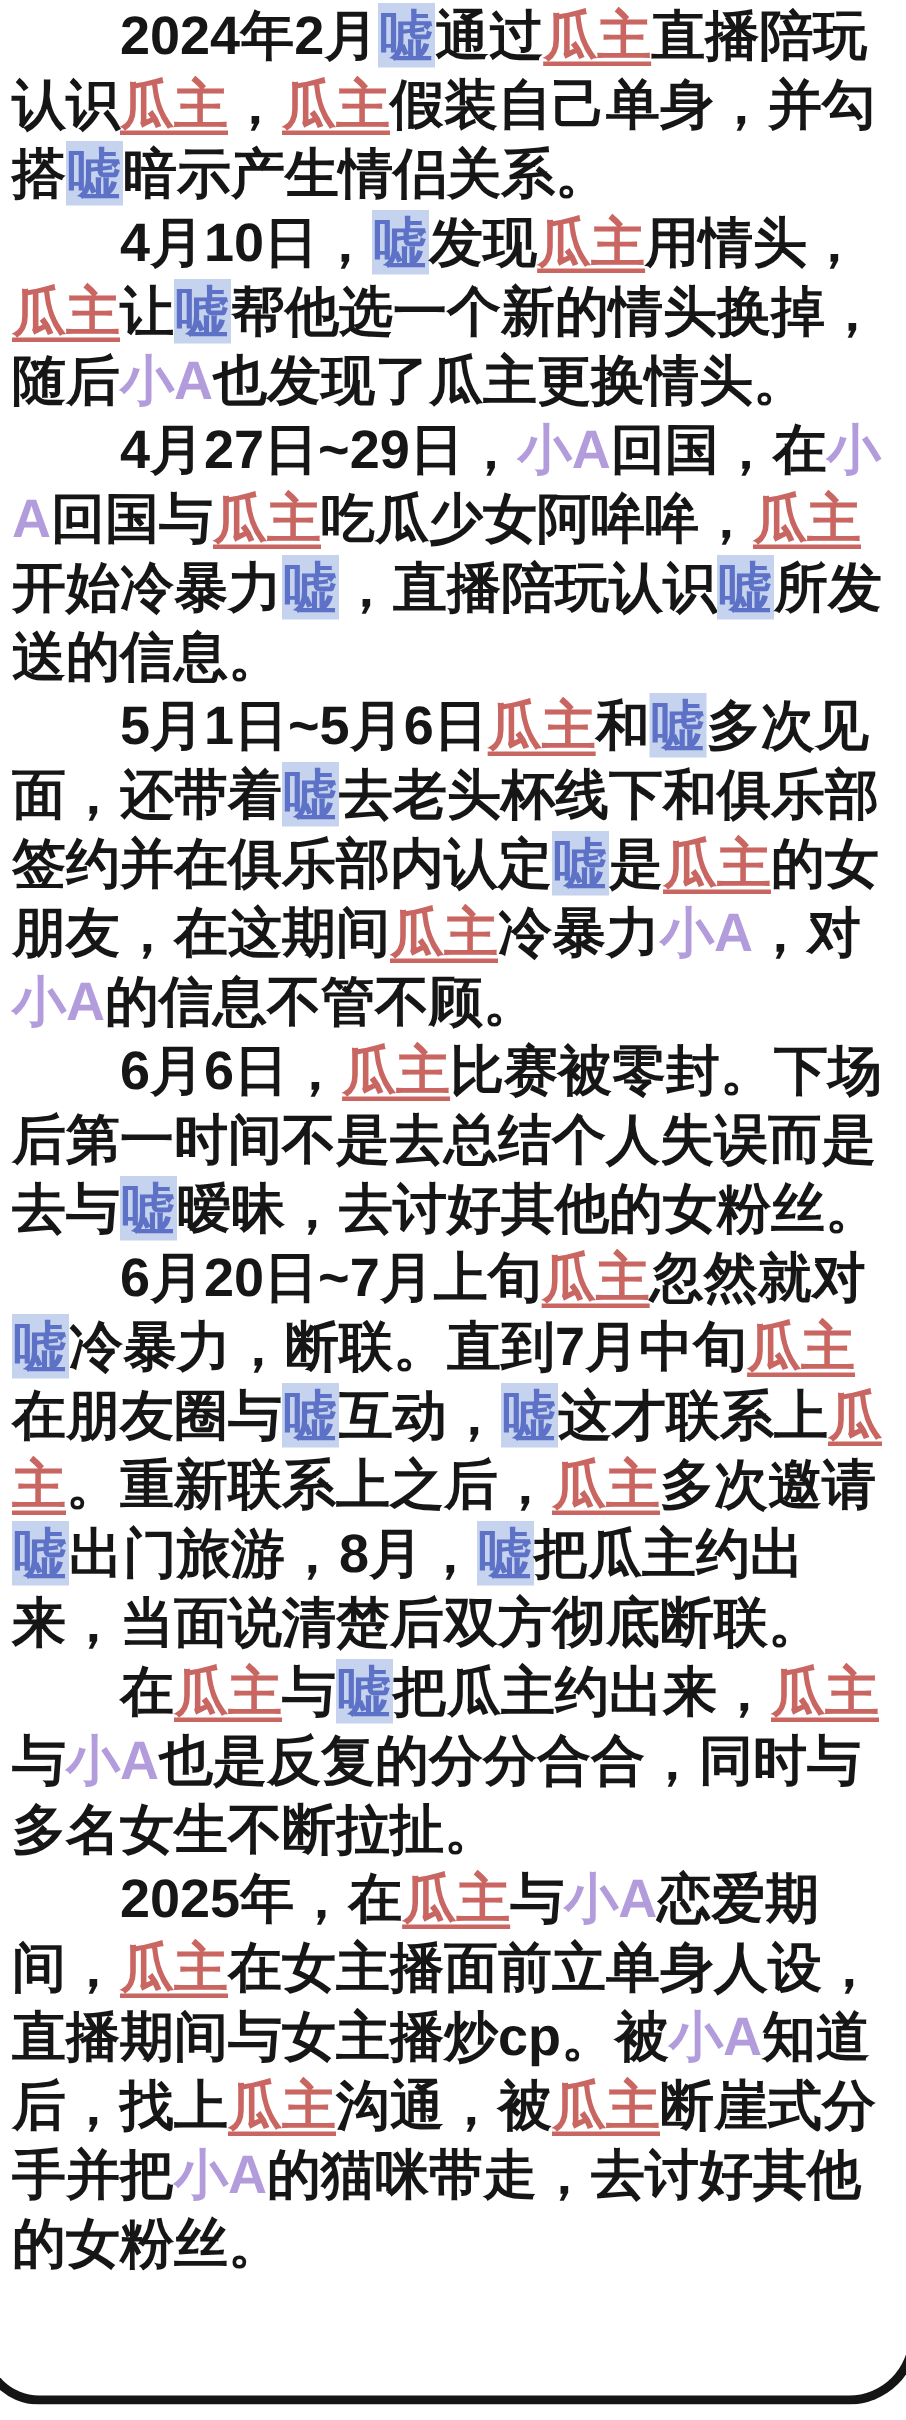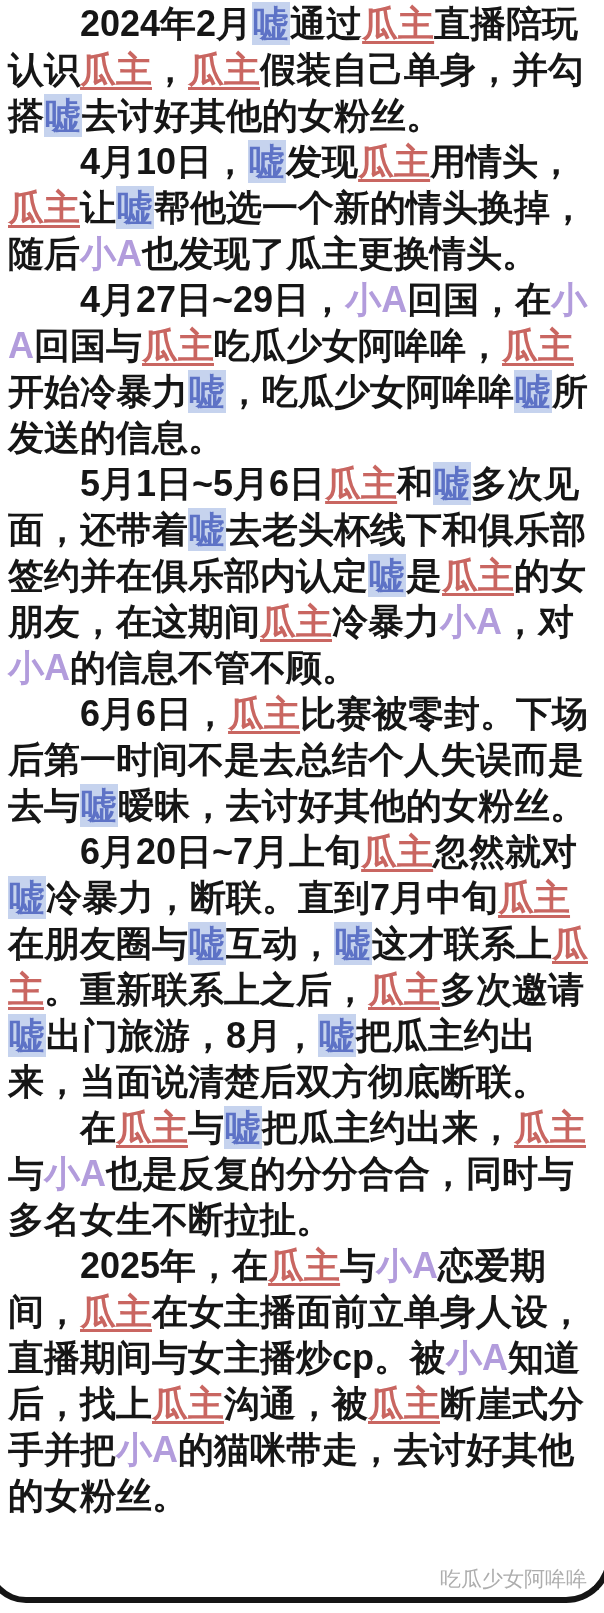--- a/index.html
+++ b/index.html
@@ -74,25 +74,24 @@
     border-top: none;
     border-radius: 0 0 46px 40px;
     z-index: 2;
     pointer-events: none;
   }
 </style>
 </head>
 <body>
 
 <div class="page">
-  <div class="watermark">吃瓜少女阿哞哞</div>
   <article class="article">
-      <p class="para"><span>2024年2月</span><span class="hl-xu">嘘</span><span>通过</span><span class="hl-guazhu">瓜主</span><span>直播陪玩认识</span><span class="hl-guazhu">瓜主</span><span>，</span><span class="hl-guazhu">瓜主</span><span>假装自己单身，并勾搭</span><span class="hl-xu">嘘</span><span>去讨好其他的女粉丝。</span></p>
+      <p class="para"><span>2024年2月</span><span class="hl-xu">嘘</span><span>通过</span><span class="hl-guazhu">瓜主</span><span>直播陪玩认识</span><span class="hl-guazhu">瓜主</span><span>，</span><span class="hl-guazhu">瓜主</span><span>假装自己单身，并勾搭</span><span class="hl-xu">嘘</span><span>暗示产生情侣关系。</span></p>
       <p class="para"><span>4月10日，</span><span class="hl-xu">嘘</span><span>发现</span><span class="hl-guazhu">瓜主</span><span>用情头，</span><span class="hl-guazhu">瓜主</span><span>让</span><span class="hl-xu">嘘</span><span>帮他选一个新的情头换掉，随后</span><span class="hl-xiaoa">小A</span><span>也发现了瓜主更换情头。</span></p>
-      <p class="para"><span>4月27日~29日，</span><span class="hl-xiaoa">小A</span><span>回国，在</span><span class="hl-xiaoa">小A</span><span>回国与</span><span class="hl-guazhu">瓜主</span><span>吃瓜少女阿哞哞，</span><span class="hl-guazhu">瓜主</span><span>开始冷暴力</span><span class="hl-xu">嘘</span><span>，吃瓜少女阿哞哞</span><span class="hl-xu">嘘</span><span>所发送的信息。</span></p>
+      <p class="para"><span>4月27日~29日，</span><span class="hl-xiaoa">小A</span><span>回国，在</span><span class="hl-xiaoa">小A</span><span>回国与</span><span class="hl-guazhu">瓜主</span><span>吃瓜少女阿哞哞，</span><span class="hl-guazhu">瓜主</span><span>开始冷暴力</span><span class="hl-xu">嘘</span><span>，直播陪玩认识</span><span class="hl-xu">嘘</span><span>所发送的信息。</span></p>
       <p class="para"><span>5月1日~5月6日</span><span class="hl-guazhu">瓜主</span><span>和</span><span class="hl-xu">嘘</span><span>多次见面，还带着</span><span class="hl-xu">嘘</span><span>去老头杯线下和俱乐部签约并在俱乐部内认定</span><span class="hl-xu">嘘</span><span>是</span><span class="hl-guazhu">瓜主</span><span>的女朋友，在这期间</span><span class="hl-guazhu">瓜主</span><span>冷暴力</span><span class="hl-xiaoa">小A</span><span>，对</span><span class="hl-xiaoa">小A</span><span>的信息不管不顾。</span></p>
       <p class="para"><span>6月6日，</span><span class="hl-guazhu">瓜主</span><span>比赛被零封。下场后第一时间不是去总结个人失误而是去与</span><span class="hl-xu">嘘</span><span>暧昧，去讨好其他的女粉丝。</span></p>
       <p class="para"><span>6月20日~7月上旬</span><span class="hl-guazhu">瓜主</span><span>忽然就对</span><span class="hl-xu">嘘</span><span>冷暴力，断联。直到7月中旬</span><span class="hl-guazhu">瓜主</span><span>在朋友圈与</span><span class="hl-xu">嘘</span><span>互动，</span><span class="hl-xu">嘘</span><span>这才联系上</span><span class="hl-guazhu">瓜主</span><span>。重新联系上之后，</span><span class="hl-guazhu">瓜主</span><span>多次邀请</span><span class="hl-xu">嘘</span><span>出门旅游，8月，</span><span class="hl-xu">嘘</span><span>把瓜主约出来，当面说清楚后双方彻底断联。</span></p>
       <p class="para"><span>在</span><span class="hl-guazhu">瓜主</span><span>与</span><span class="hl-xu">嘘</span><span>把瓜主约出来，</span><span class="hl-guazhu">瓜主</span><span>与</span><span class="hl-xiaoa">小A</span><span>也是反复的分分合合，同时与多名女生不断拉扯。</span></p>
       <p class="para"><span>2025年，在</span><span class="hl-guazhu">瓜主</span><span>与</span><span class="hl-xiaoa">小A</span><span>恋爱期间，</span><span class="hl-guazhu">瓜主</span><span>在女主播面前立单身人设，直播期间与女主播炒cp。被</span><span class="hl-xiaoa">小A</span><span>知道后，找上</span><span class="hl-guazhu">瓜主</span><span>沟通，被</span><span class="hl-guazhu">瓜主</span><span>断崖式分手并把</span><span class="hl-xiaoa">小A</span><span>的猫咪带走，去讨好其他的女粉丝。</span></p>
     </article>
   <div class="bubble-border"></div>
 </div>
 
 </body></html>

